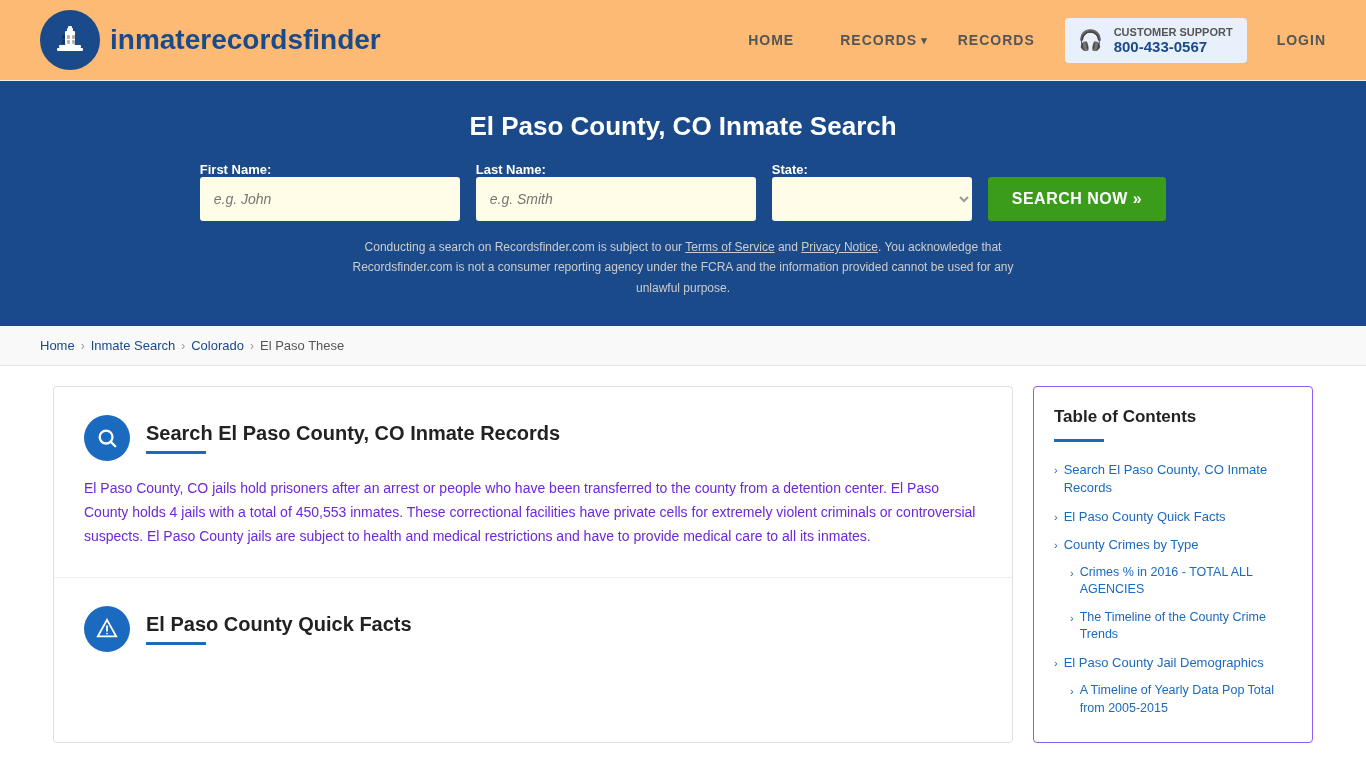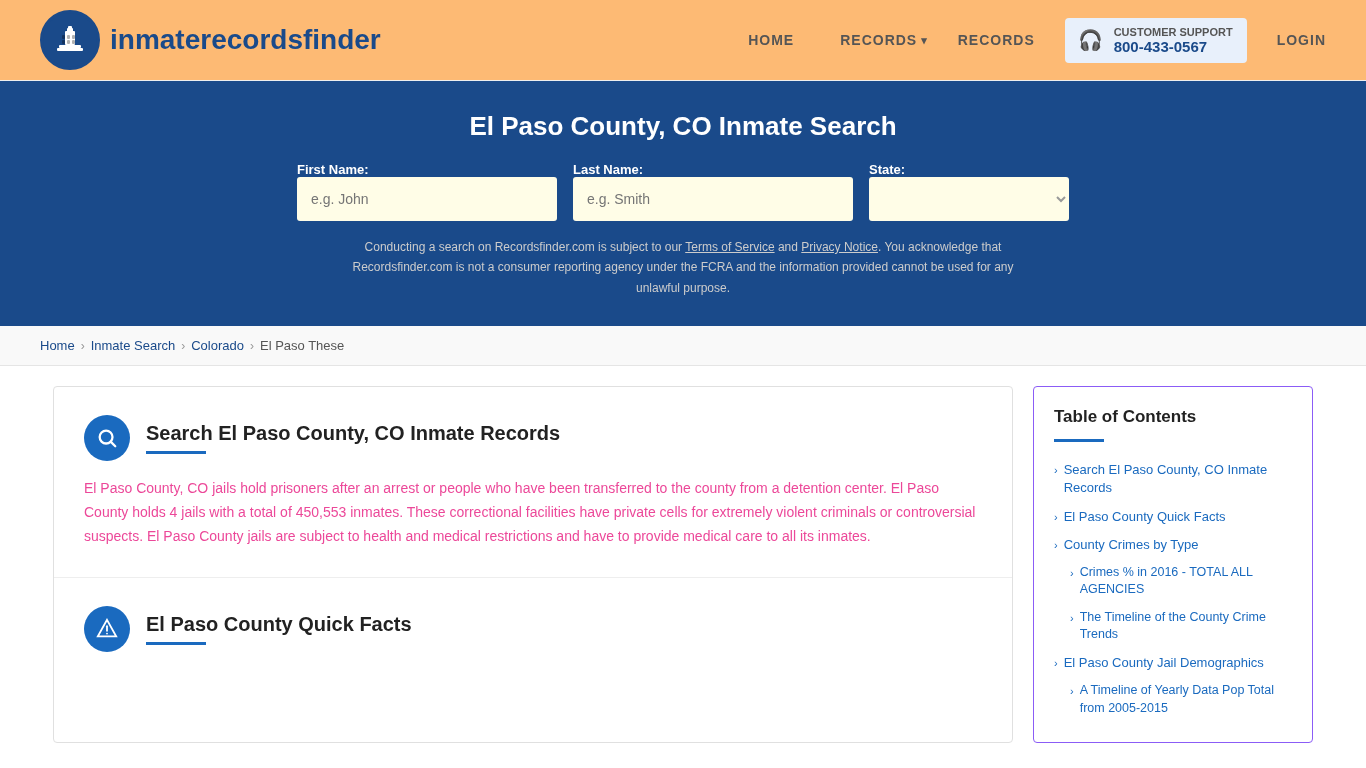--- a/index.html
+++ b/index.html
@@ -100,20 +100,21 @@
     .form-group label { font-size: 13px; font-weight: 600; color: #fff; }
     .form-group input, .form-group select {
       padding: 22px 14px;
       font-size: 14px;
       border: none;
       border-radius: 3px;
       background: #fffde7;
       color: #999;
       outline: none;
       height: 39px;
+      font-style: italic;
     }
     .first-name-input { width: 260px; }
     .last-name-input { width: 280px; }
     .state-select { width: 200px; color: #333; background: #fff; }
     .search-btn {
       background: #3a9c1a;
       color: #fff;
       font-size: 16px;
       font-weight: 700;
       border: none;
@@ -192,21 +193,21 @@
       color: #222;
     }
     .section-title-underline {
       width: 60px;
       height: 3px;
       background: #1a6abf;
       margin-top: 6px;
     }
     .section-body {
       font-size: 14px;
-      color: #ec4899;
+      color: #6d28d9;
       line-height: 1.7;
       margin-top: 16px;
     }
 
     
     .content-right {
       width: 280px;
       flex-shrink: 0;
     }
     .toc {
@@ -304,20 +305,21 @@
     <div class="form-group">
       <label>Last Name:</label>
       <input class="last-name-input" type="text" placeholder="e.g. Smith" style="">
     </div>
     <div class="form-group">
       <label>State:</label>
       <select class="state-select">
         <option>Colorado</option>
       </select>
     </div>
+    <button class="search-btn">SEARCH NOW »</button>
   </div>
   <div class="hero-disclaimer">
     Conducting a search on Recordsfinder.com is subject to our <a href="#">Terms of Service</a> and <a href="#">Privacy Notice</a>. You acknowledge that Recordsfinder.com is not a consumer reporting agency under the FCRA and the information provided cannot be used for any unlawful purpose.
   </div>
 </section>
 
 <div class="breadcrumb">
   <a href="#">Home</a>
   <span class="breadcrumb-sep">›</span>
   <a href="#">Inmate Search</a>

